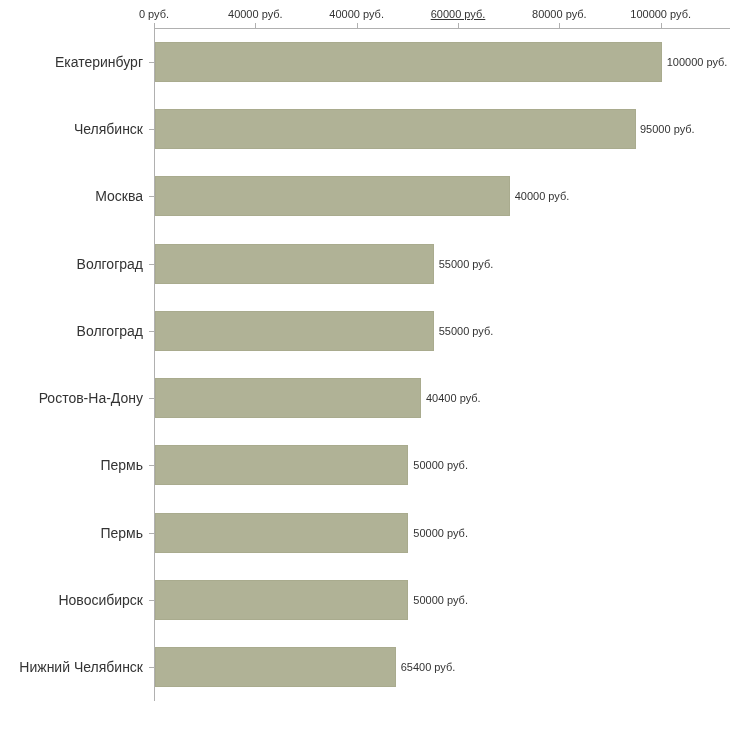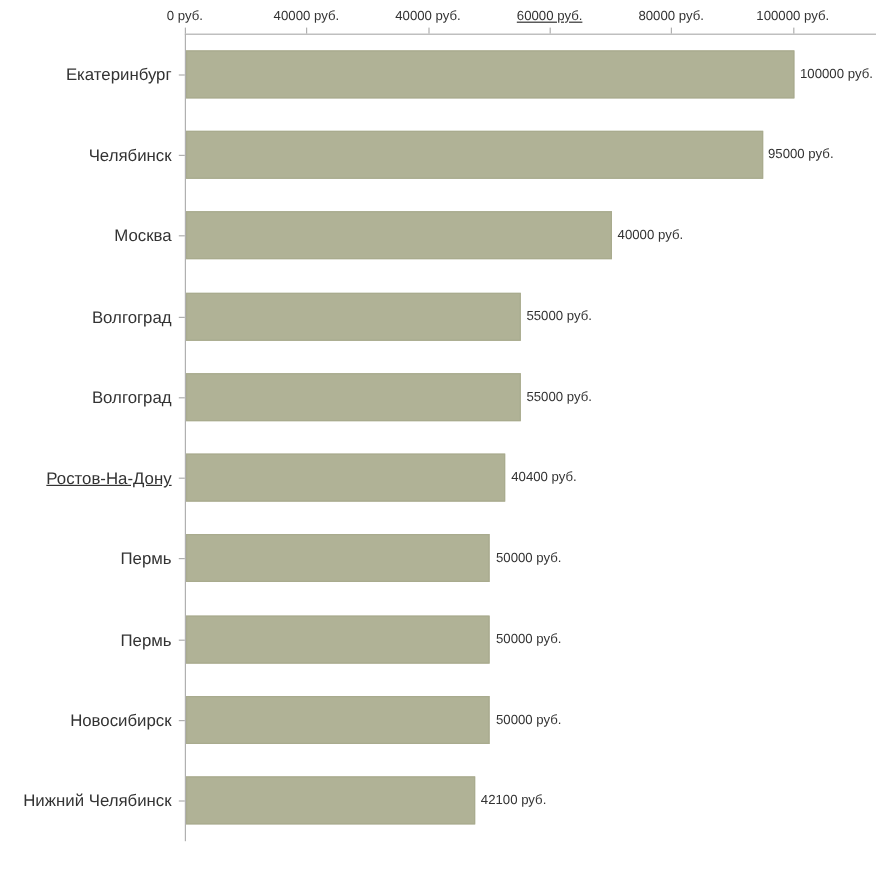--- a/index.html
+++ b/index.html
@@ -123,21 +123,21 @@
       <div class="y-tick" style="top: 264px;"></div>
       <div class="y-label-wrap" style="top: 263.55px;">
         <div class="y-label" style="top: 0px;">Волгоград</div>
       </div>
       <div class="y-tick" style="top: 331px;"></div>
       <div class="y-label-wrap" style="top: 330.85px;">
         <div class="y-label" style="top: 0px;">Волгоград</div>
       </div>
       <div class="y-tick" style="top: 398px;"></div>
       <div class="y-label-wrap" style="top: 398.15px;">
-        <div class="y-label" style="top: 0px; text-decoration: underline;">Ростов-На-Дону</div>
+        <div class="y-label" style="top: 0px;">Ростов-На-Дону</div>
       </div>
       <div class="y-tick" style="top: 465px;"></div>
       <div class="y-label-wrap" style="top: 465.45px;">
         <div class="y-label" style="top: 0px;">Пермь</div>
       </div>
       <div class="y-tick" style="top: 533px;"></div>
       <div class="y-label-wrap" style="top: 532.75px;">
         <div class="y-label" style="top: 0px;">Пермь</div>
       </div>
       <div class="y-tick" style="top: 600px;"></div>
@@ -162,15 +162,15 @@
       <div class="bar-value" style="left: 406.667px; top: 330.85px;">55000 руб.</div>
       <div class="bar" title="Ростов-На-Дону: 52500 руб." style="top: 378.15px; width: 266px; height: 40px; background: rgb(176, 178, 150);"></div>
       <div class="bar-value" style="left: 394px; top: 398.15px;">40400 руб.</div>
       <div class="bar" title="Пермь: 50000 руб." style="top: 445.45px; width: 253.333px; height: 40px; background: rgb(176, 178, 150);"></div>
       <div class="bar-value" style="left: 381.333px; top: 465.45px;">50000 руб.</div>
       <div class="bar" title="Самара: 50000 руб." style="top: 512.75px; width: 253.333px; height: 40px; background: rgb(176, 178, 150);"></div>
       <div class="bar-value" style="left: 381.333px; top: 532.75px;">50000 руб.</div>
       <div class="bar" title="Новосибирск: 50000 руб." style="top: 580.05px; width: 253.333px; height: 40px; background: rgb(176, 178, 150);"></div>
       <div class="bar-value" style="left: 381.333px; top: 600.05px;">50000 руб.</div>
       <div class="bar" title="Нижний Новгород: 47500 руб." style="top: 647.35px; width: 240.667px; height: 40px; background: rgb(176, 178, 150);"></div>
-      <div class="bar-value" style="left: 368.667px; top: 667.35px;">42100 руб.</div>
+      <div class="bar-value" style="left: 368.667px; top: 667.35px;">65400 руб.</div>
     </div>
 </div>
 
 </body></html>

